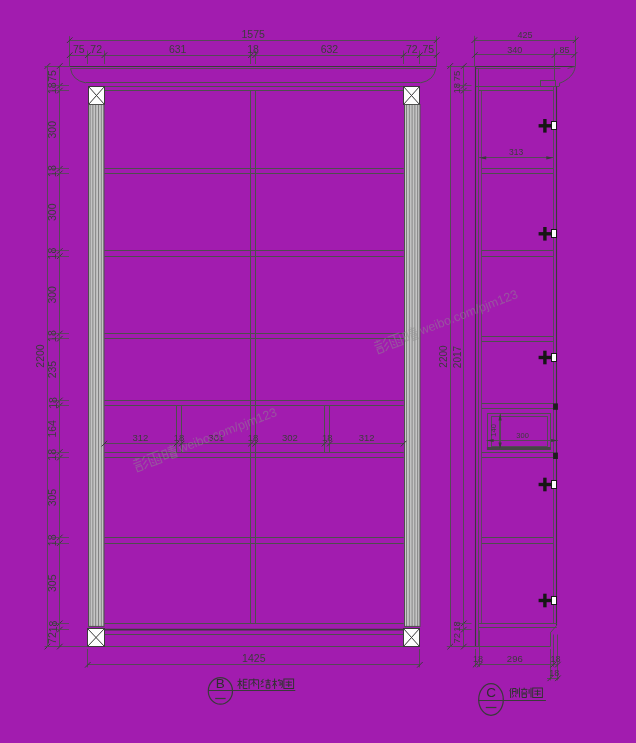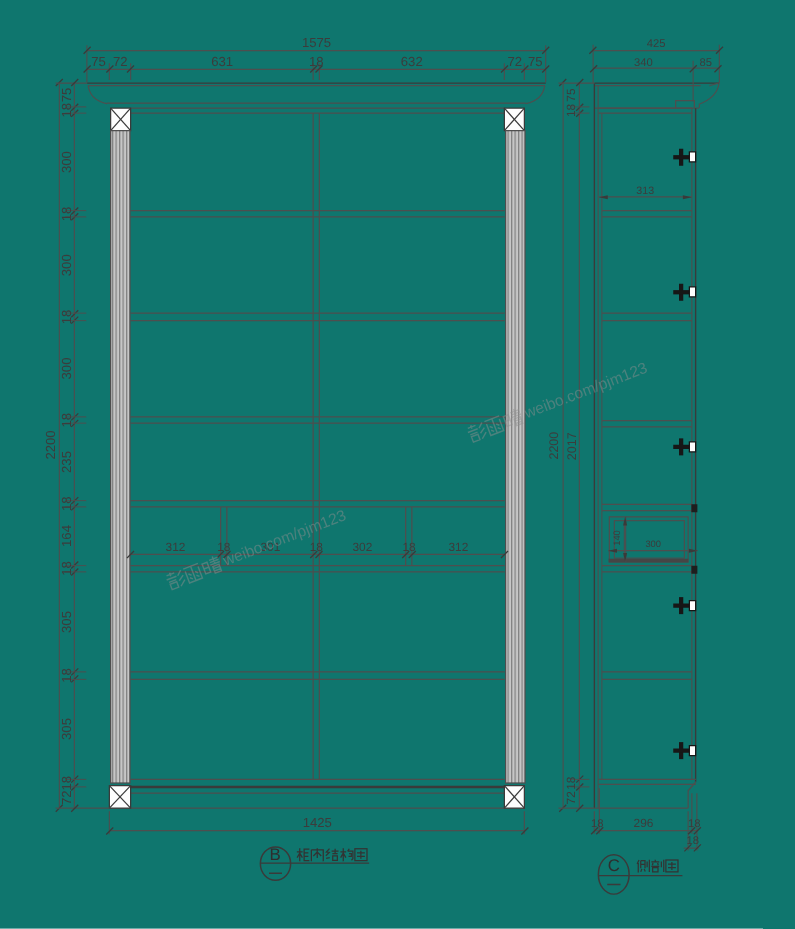--- a/index.html
+++ b/index.html
@@ -1,16 +1,16 @@
 <!DOCTYPE html>
 <html><head>
 <meta charset="utf-8">
 <style>
   html,body { margin:0; padding:0; background:#fcfcfc; }
-  .page { position:relative; width:636px; height:743px; background:#0f766e; overflow:hidden;
+  .page { position:relative; width:636px; height:743px; background:#a21caf; overflow:hidden;
           font-family:"Liberation Sans", sans-serif;text-align:center; }
 </style>
 </head>
 <body>
 
 <div class="page">
 <svg width="636" height="743" viewBox="0 0 636 743">
 <defs>
 <pattern id="flute" width="2.8" height="8" patternUnits="userSpaceOnUse">
   <rect width="2.8" height="8" fill="#c6c6c6"></rect>

